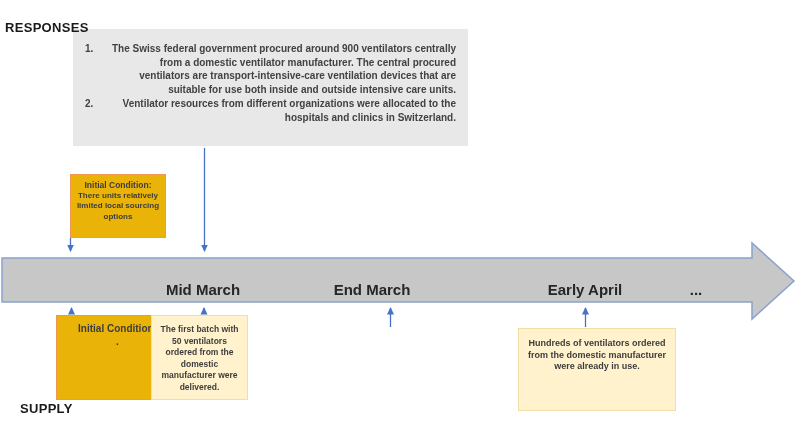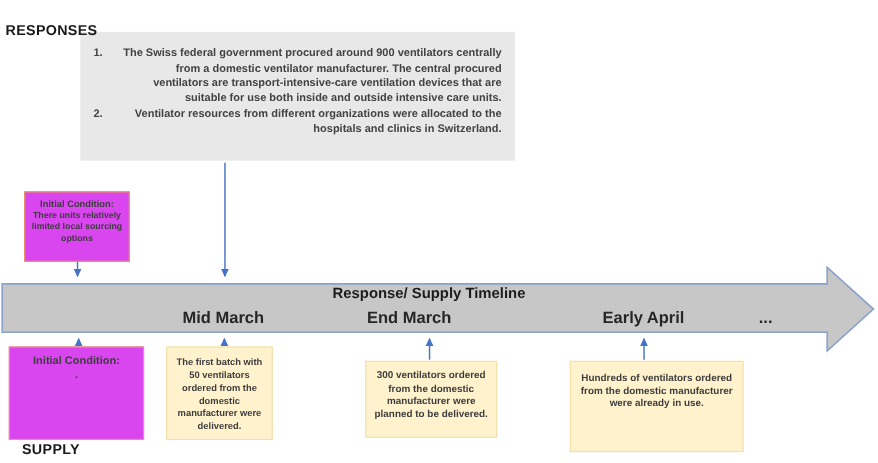--- a/index.html
+++ b/index.html
@@ -22,21 +22,21 @@
     color:#424242; font-size:10px; font-weight:bold; line-height:13.5px;
   }
   .resp-item { display:flex; margin-bottom:1px; }
   .resp-num  { width:14px; flex:none; margin-right:13px; }
   .resp-text { flex:1;text-align:right; }
 
   .callout {
     position:absolute; z-index:2; box-sizing:border-box; text-align:center;
     color:#3d3d3d; font-weight:bold;
   }
-  .co-orange { background:#d946ef; border:1px solid #ED9853; }
+  .co-orange { background:#eab308; border:1px solid #ED9853;margin-left:48px; }
   .co-yellow { background:#FFF2CC; border:1px solid #F2DFA7; }
   .co-title  { display:block; }
 
   .top-orange    { left:22px;  top:174px; width:96px;  height:64px; font-size:8px;   line-height:10.5px; padding:5px 3px 0; }
   .top-orange .co-title { font-size:8.5px; }
   .bottom-orange { left:8px;   top:315px; width:123px; height:85px; font-size:8.5px; line-height:11px;   padding:6px 4px 0; }
   .bottom-orange .co-title { font-size:10px; line-height:13px; }
   .event-1 { left:151px; top:315px; width:97px;  height:85px; font-size:8.5px; line-height:11.5px; padding:8px 5px 12px; }
   .event-2 { left:332px; top:328px; width:120px; height:70px; font-size:9px;   line-height:11.5px; padding:7px 5px 0; }
   .event-3 { left:518px; top:328px; width:158px; height:83px; font-size:9px;   line-height:11.5px; padding:9px 8px 0; }
@@ -86,34 +86,30 @@
     </defs>
     <polygon points="2,258 752,258 752,243 794,281 752,319 752,302 2,302" fill="#C7C7C7" stroke="#8AA2CC" stroke-width="1.5"></polygon>
     <line x1="204.5" y1="148" x2="204.5" y2="251" stroke="#4472C4" stroke-width="1.3" marker-end="url(#arrhead)"></line>
     <line x1="70.5" y1="238" x2="70.5" y2="251" stroke="#4472C4" stroke-width="1.3" marker-end="url(#arrhead)"></line>
     <line x1="71.5" y1="314" x2="71.5" y2="308" stroke="#4472C4" stroke-width="1.3" marker-end="url(#arrhead)"></line>
     <line x1="204" y1="314" x2="204" y2="308" stroke="#4472C4" stroke-width="1.3" marker-end="url(#arrhead)"></line>
     <line x1="390.5" y1="327" x2="390.5" y2="308" stroke="#4472C4" stroke-width="1.3" marker-end="url(#arrhead)"></line>
     <line x1="585.5" y1="327" x2="585.5" y2="308" stroke="#4472C4" stroke-width="1.3" marker-end="url(#arrhead)"></line>
   </svg>
 
-  <div class="tl-title">Response/ Supply Timeline</div>
   <div class="tl-label tl-mid">Mid March</div>
   <div class="tl-label tl-end">End March</div>
   <div class="tl-label tl-early">Early April</div>
   <div class="tl-label tl-more">...</div>
 
   <div class="callout co-orange bottom-orange">
     <span class="co-title">Initial Condition:</span>
     <span class="co-title">.</span>
   </div>
 
   <div class="callout co-yellow event-1">
     <span>The first batch with 50 ventilators ordered from the domestic manufacturer were delivered.</span>
   </div>
-  <div class="callout co-yellow event-2">
-    <span>300 ventilators ordered from the domestic manufacturer were planned to be delivered.</span>
-  </div>
   <div class="callout co-yellow event-3">
     <span>Hundreds of ventilators ordered from the domestic manufacturer were already in use.</span>
   </div>
 
 </div>
 
 </body></html>

